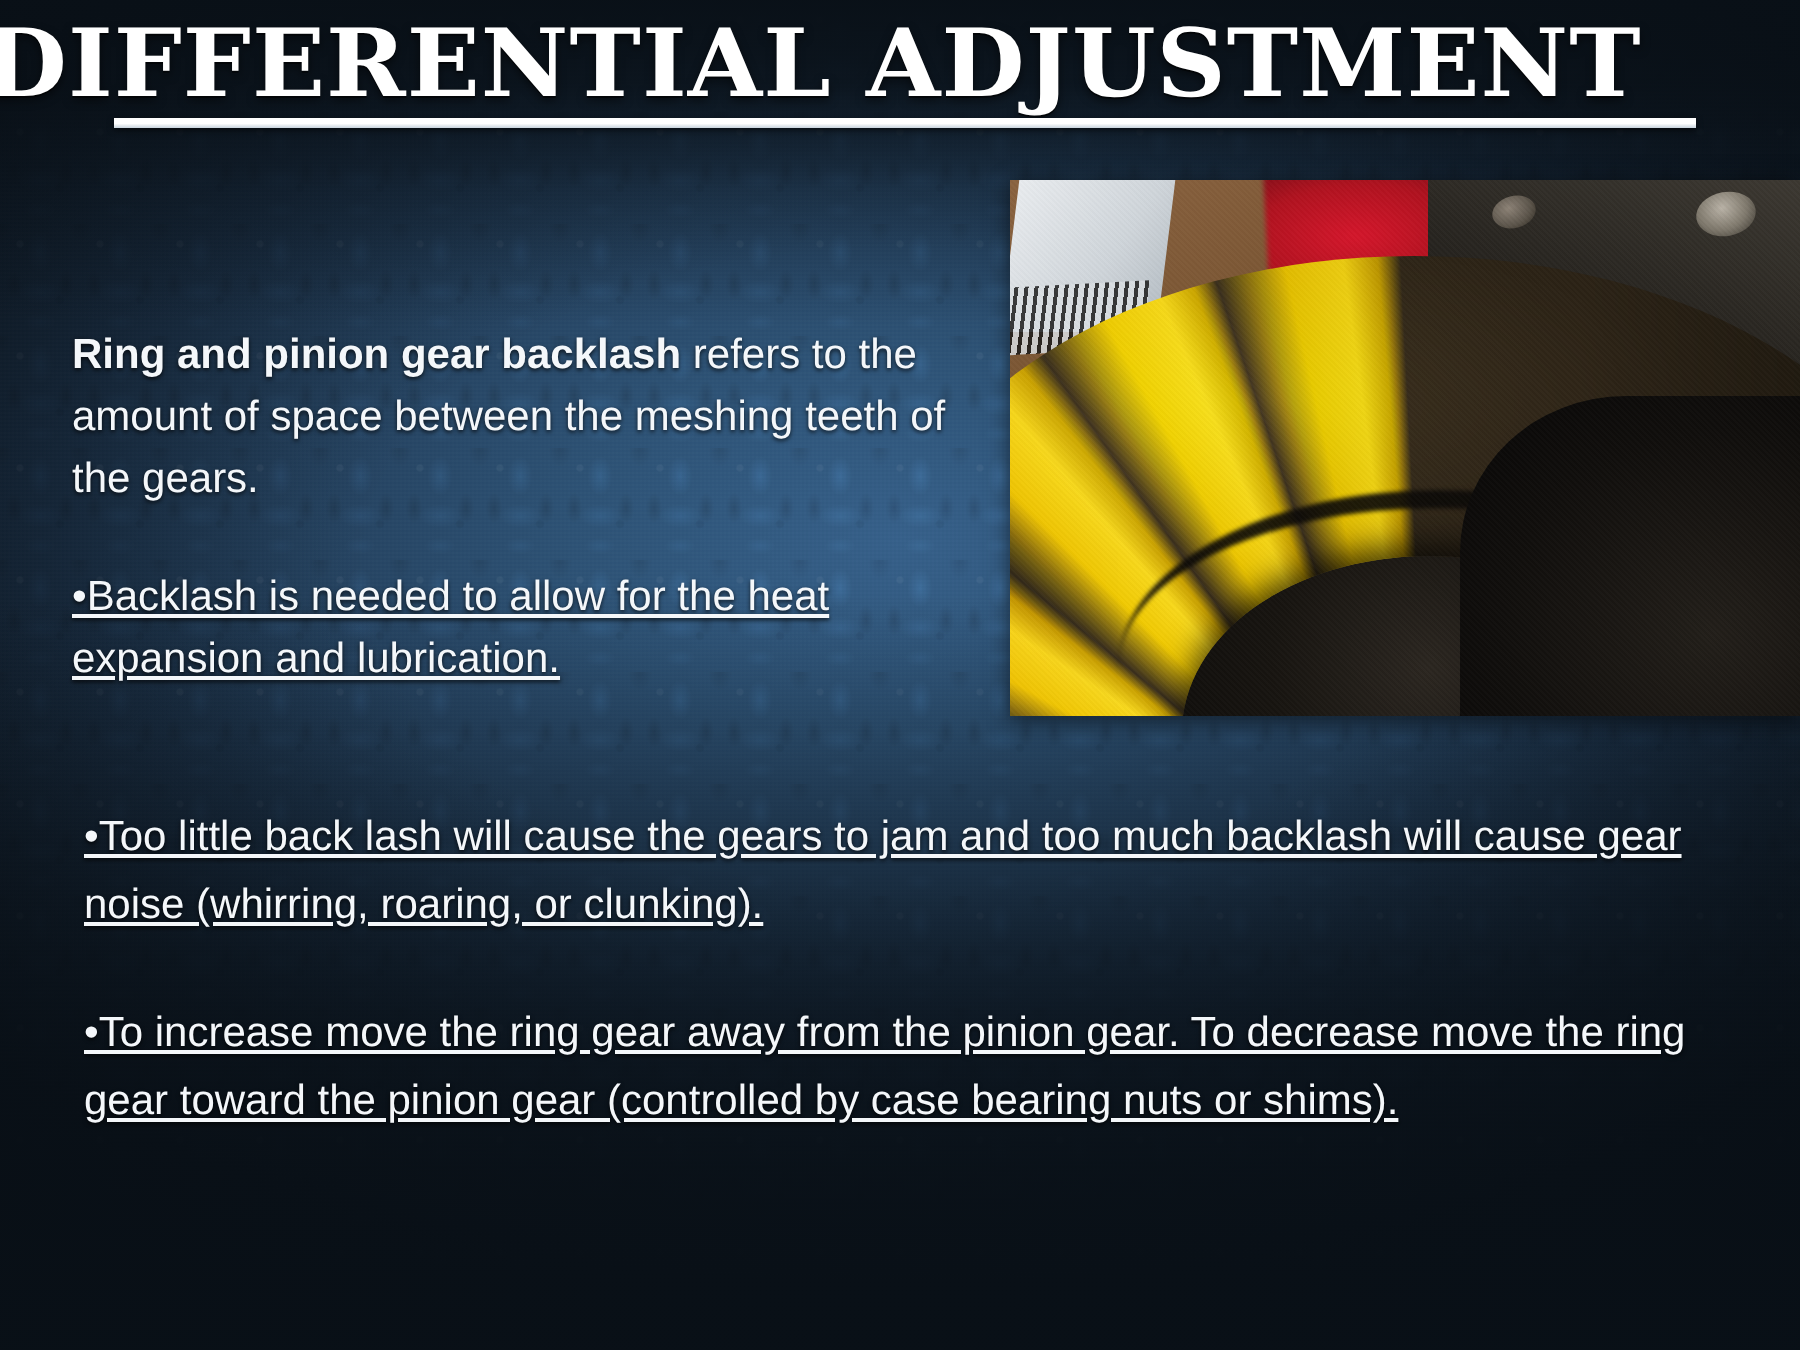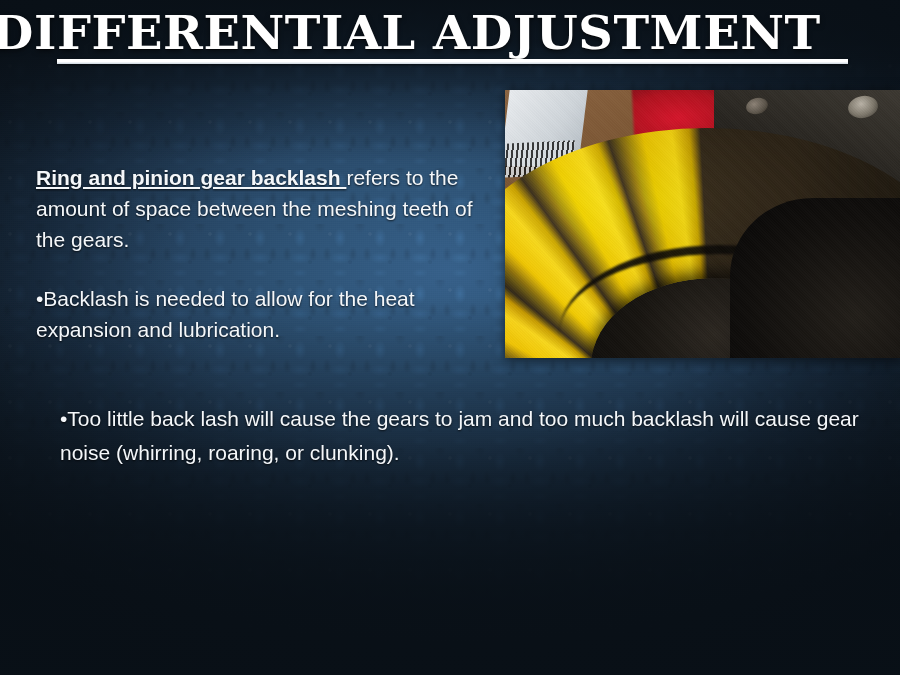--- a/index.html
+++ b/index.html
@@ -232,33 +232,33 @@
     font-size: 21px;
     line-height: 31px;
     font-weight: 400;
   }
   .block-upper {
     left: 36px;
     top: 162px;
     width: 466px;
   }
   .block-lower {
-    left: 60px;
+    left: 42px;
     top: 402px;
     width: 818px;
     line-height: 34px;
+    text-decoration: underline;
   }
   .block-lower p { margin: 0 0 30px 0; }
   .block-lower p:last-child { margin-bottom: 0; }
   .block-upper p { margin: 0 0 28px 0; }
-  .block-upper p:last-child { margin-bottom: 0; }
+  .block-upper p:last-child { margin-bottom: 0; text-decoration: underline; }
 
   .lead {
     font-weight: bold;
-    text-decoration: underline;
     text-underline-offset: 2px;
   }
 </style>
 </head>
 <body>
 
 <div id="slide">
 
   <div class="bg-base"></div>
   <div class="bg-damask"></div>
@@ -289,15 +289,16 @@
     </div>
   </div>
 
   <div class="txt block-upper">
     <p><span class="lead">Ring and pinion gear backlash </span><span>refers to the amount of space between the meshing teeth of the gears.</span></p>
     <p>•Backlash is needed to allow for the heat expansion and lubrication.</p>
   </div>
 
   <div class="txt block-lower">
     <p>•Too little back lash will cause the gears to jam and too much backlash will cause gear noise (whirring, roaring, or clunking).</p>
+    <p>•To increase move the ring gear away from the pinion gear.  To decrease move the ring gear toward the pinion gear (controlled by case bearing nuts or shims).</p>
   </div>
 
 </div>
 
 </body></html>

